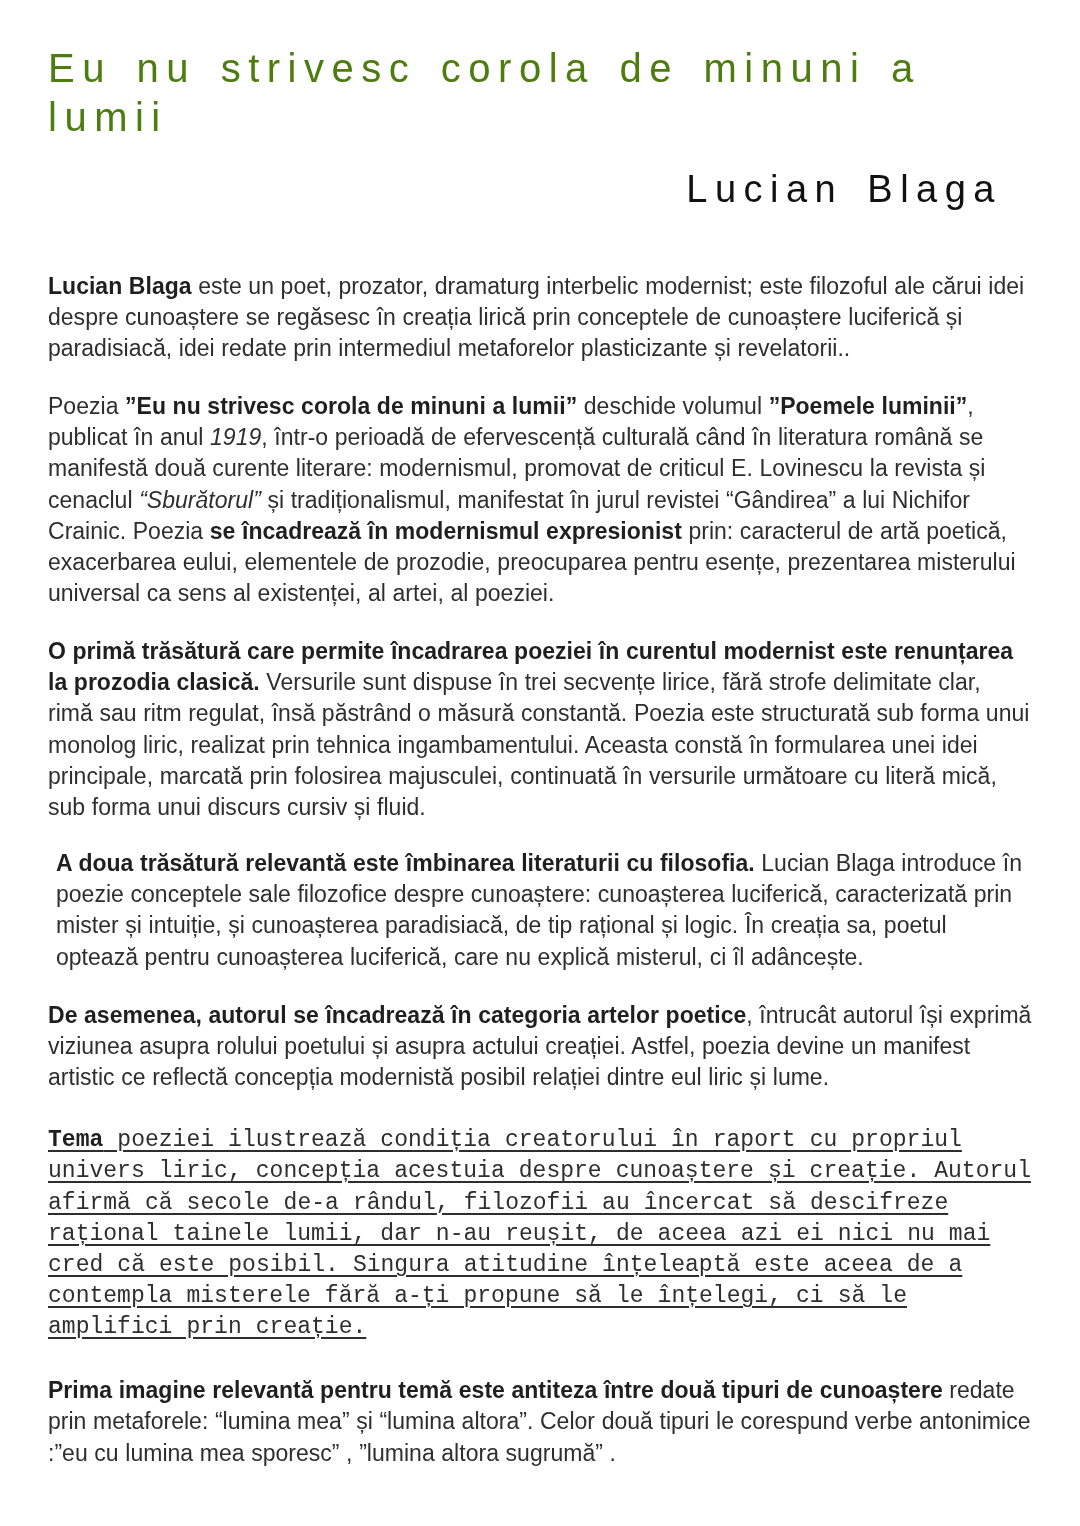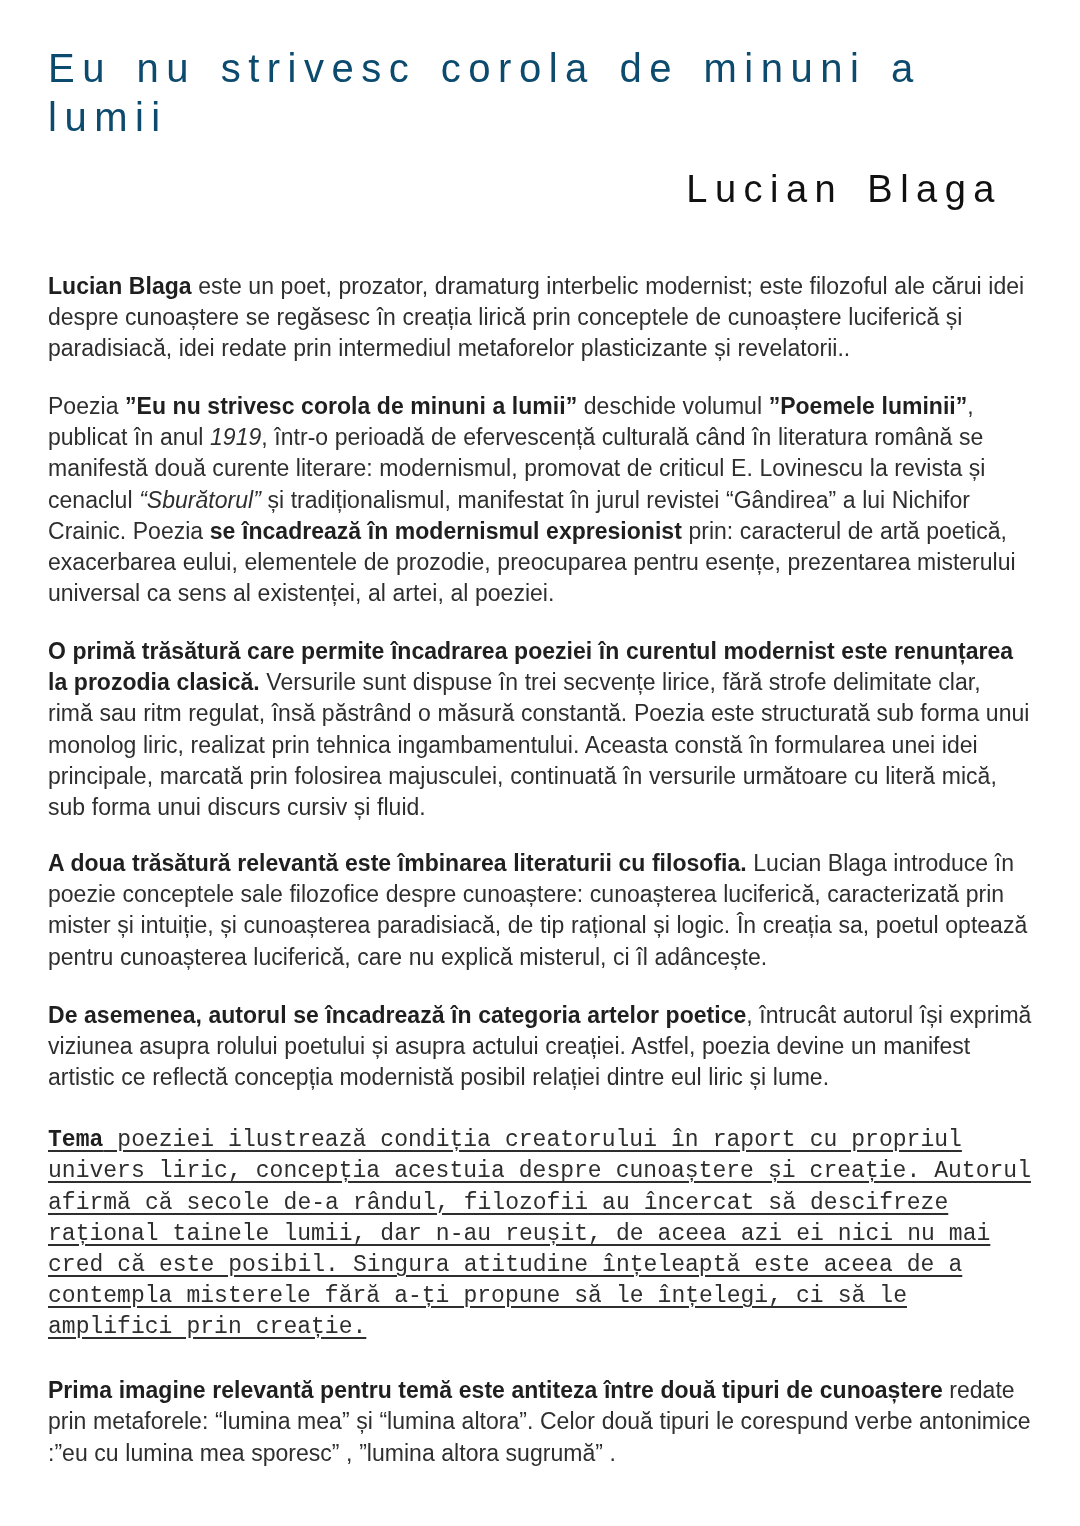--- a/index.html
+++ b/index.html
@@ -27,21 +27,21 @@
 
   
   .title-block {
     padding: 44px 60px 0 48px;
   }
   .doc-title {
     font-size: 40px;
     line-height: 1.22;
     font-weight: 400;
     letter-spacing: 7.5px;
-    color: #0c4a6e;
+    color: #4d7c0f;
     margin: 0;
     word-spacing: 6px;
   }
   .doc-author-row {
     text-align: right;
     padding-right: 18px;
     margin-top: 26px;
   }
   .doc-author {
     font-size: 38px;
@@ -74,21 +74,21 @@
     text-decoration-thickness: 1.6px;
     text-underline-offset: 3.5px;
     text-decoration-color: #2e2e2e;
     font-family: Liberation Mono, monospace;
   }
 
   
   .p-intro  { margin-bottom: 27px; }
   .p-poezia { margin-bottom: 27px; }
   .p-trasatura1 { }
-  .p-trasatura2 { margin-bottom: 27px; }
+  .p-trasatura2 { margin-bottom: 27px; margin-left: 8px; }
   .p-asemenea { margin-bottom: 32px; }
   .p-tema { margin-bottom: 32px; }
 </style>
 </head>
 <body>
 
 <div class="page">
 
   <div class="title-block">
     <h1 class="doc-title">Eu nu strivesc corola de minuni a lumii</h1>

